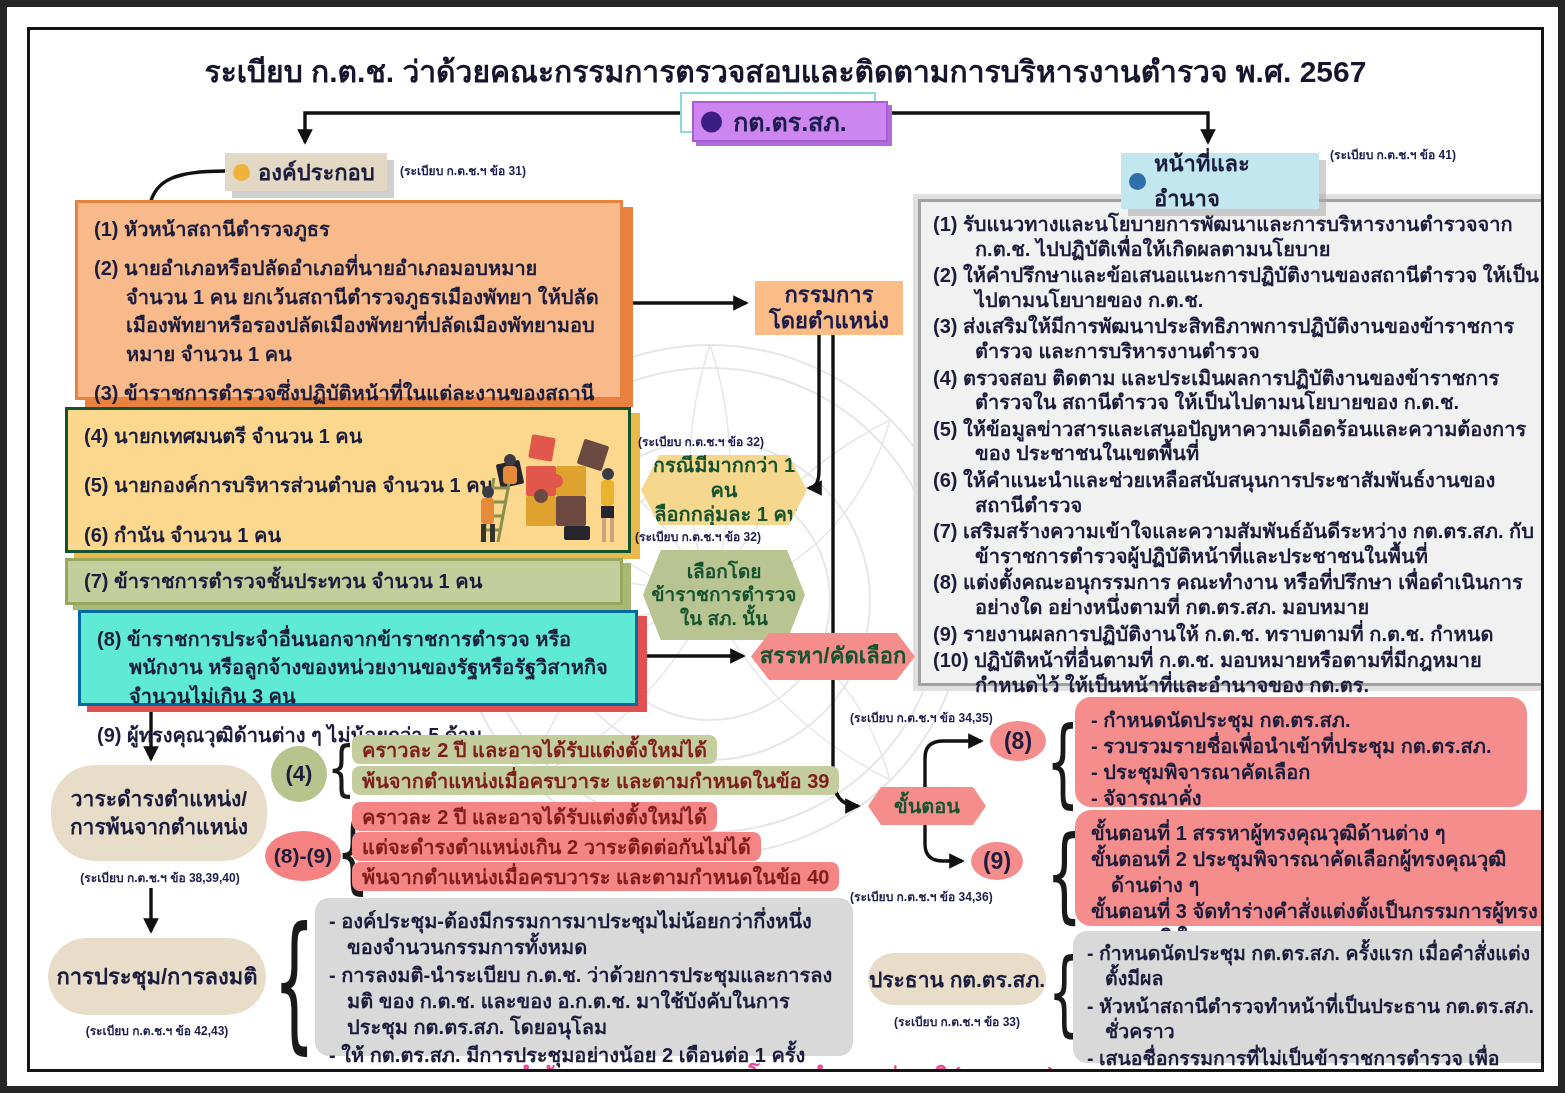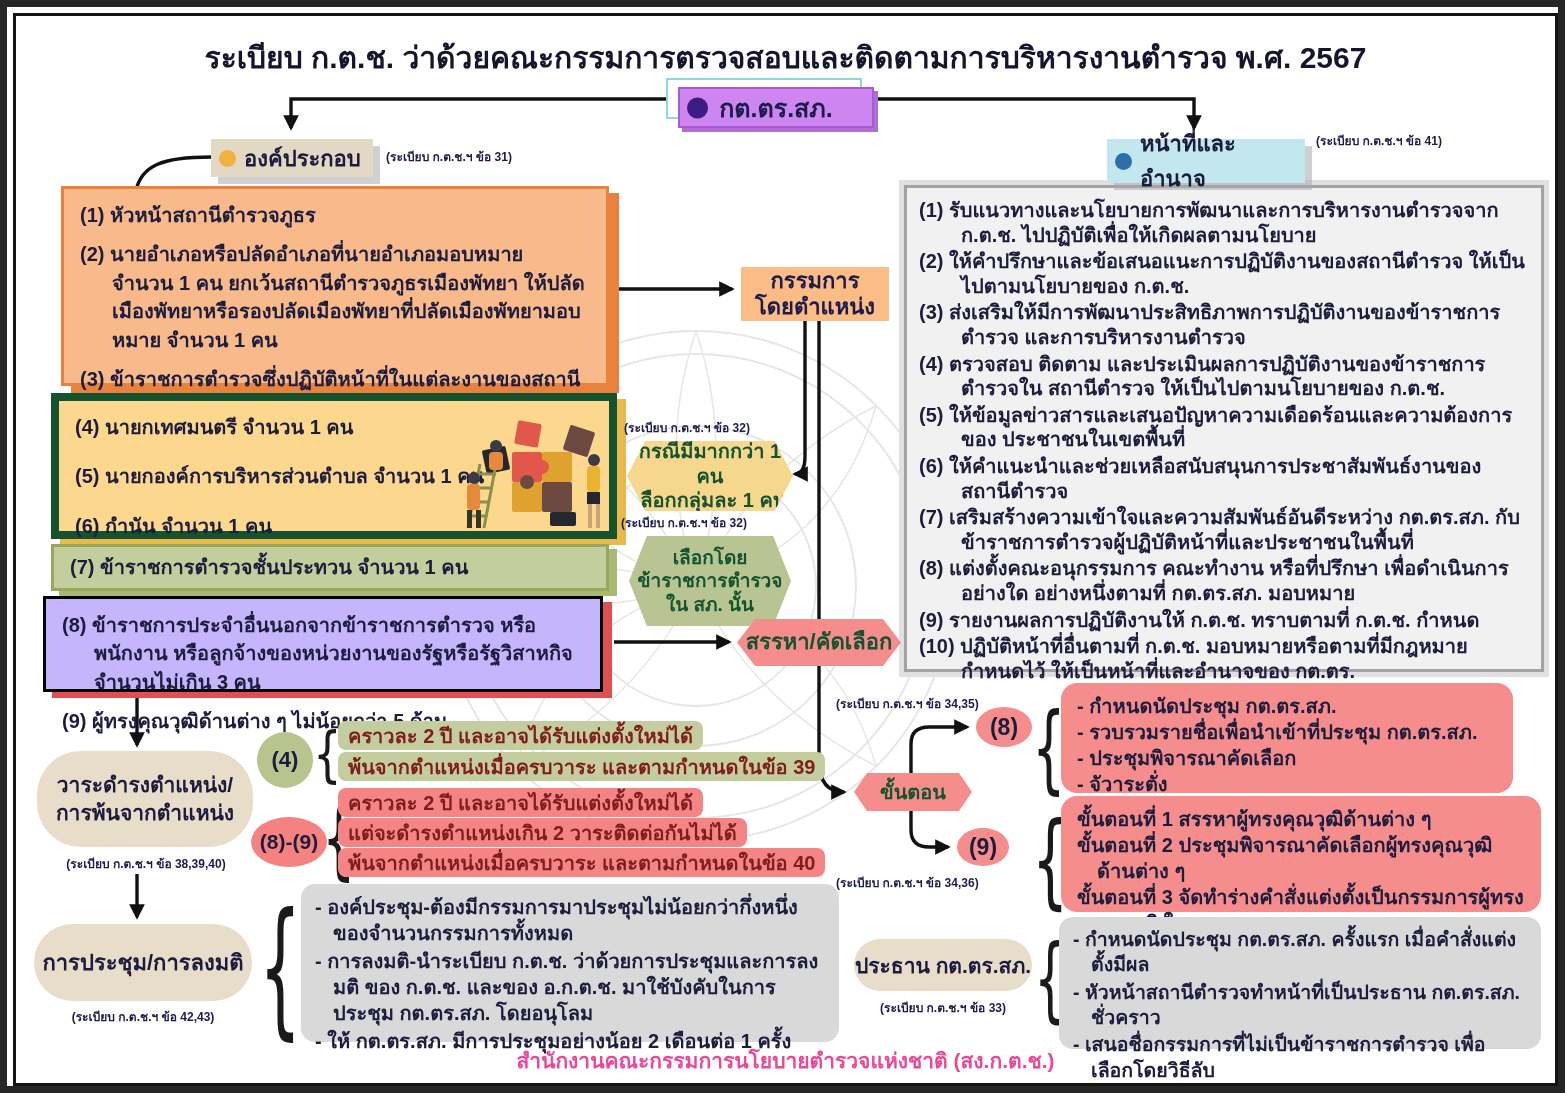--- a/index.html
+++ b/index.html
@@ -1,41 +1,41 @@
 <!DOCTYPE html>
 <html><head>
 <meta charset="utf-8">
 <style>
   html,body{margin:0;padding:0;background:#9a9a9a;}
   .page{width:1565px;height:1093px;box-sizing:border-box;position:relative;background:#fff;
-        border:7px solid #262626;padding:6px;font-family:"Liberation Sans","DejaVu Sans",sans-serif;}
+        border:7px solid #262626;padding:20px;font-family:"Liberation Sans","DejaVu Sans",sans-serif;}
   .canvas{position:relative;width:100%;height:100%;border:3px solid #141414;background:#fff;overflow:hidden;}
   .abs{position:absolute;box-sizing:border-box;}
   .pre{white-space:pre-line;}
   .title{left:0;top:18px;width:100%;text-align:center;font-size:30px;font-weight:bold;color:#15152e;z-index:3;}
   
   .node-back{left:650px;top:62px;width:196px;height:41px;background:#fff;border:2px solid #8fd7df;z-index:2;}
   .node{left:662px;top:71px;width:196px;height:41px;background:#cd85ef;border:2px solid #a95bd4;
         box-shadow:4px 4px 0 #b06cd8;display:flex;align-items:center;justify-content:center;
         font-size:25px;font-weight:bold;color:#1b1b4d;z-index:3;}
   .node-dot{position:absolute;left:7px;top:50%;transform:translateY(-50%);width:21px;height:21px;border-radius:50%;background:#3c1d85;}
   
   .tag{z-index:3;display:flex;align-items:center;font-weight:bold;font-size:22px;color:#1b1b3d;
        box-shadow:7px 7px 0 rgba(170,170,170,.55);padding:0 12px 0 8px;}
   .tag-left{left:195px;top:123px;width:162px;height:38px;background:#e2d8c4;}
-  .tag-right{left:1091px;top:123px;width:198px;height:44px;background:#c2e7ee;}
+  .tag-right{left:1091px;top:123px;width:198px;height:56px;background:#c2e7ee;}
   .tag .dot{width:17px;height:17px;border-radius:50%;margin-right:8px;flex:0 0 auto;}
   .ref{font-size:12px;font-weight:600;color:#1b1b4d;z-index:3;}
   
   .gbox{z-index:2;padding:12px 16px;font-size:20px;font-weight:600;color:#1c1c3c;line-height:1.42;}
   .hang{padding-left:32px;text-indent:-32px;}
   .box-orange{left:45px;top:170px;width:548px;height:200px;background:#f8b98b;border:3px solid #e8823e;box-shadow:10px 7px 0 #e8823e;}
-  .box-yellow{left:35px;top:377px;width:566px;height:146px;background:#fbd88d;border:8px solid #14532d;box-shadow:9px 6px 0 #eab94a;}
+  .box-yellow{left:35px;top:377px;width:566px;height:146px;background:#fbd88d;border:3px solid #14532d;box-shadow:9px 6px 0 #eab94a;}
   .box-green{left:35px;top:528px;width:558px;height:47px;background:#c4ce9d;border:3px solid #99a75d;box-shadow:8px 5px 0 #a9b873;display:flex;align-items:center;}
-  .box-red{left:27px;top:580px;width:560px;height:96px;background:#c4b5fd;border:3px solid #000000;box-shadow:9px 6px 0 #e05050;}
+  .box-red{left:48px;top:580px;width:560px;height:96px;background:#5eead4;border:3px solid #0369a1;box-shadow:9px 6px 0 #e05050;}
   .gbox .it{margin-bottom:11px;} .gbox .it:last-child{margin-bottom:0;}
   
   .exnode{left:725px;top:251px;width:148px;height:54px;background:#fbbc85;display:flex;align-items:center;justify-content:center;
           text-align:center;font-size:22px;font-weight:bold;color:#1b1b4d;line-height:1.2;z-index:3;}
   .hex{z-index:3;display:flex;align-items:center;justify-content:center;text-align:center;font-weight:bold;color:#14532d;
        clip-path:polygon(11% 0,89% 0,100% 50%,89% 100%,11% 100%,0 50%);line-height:1.22;}
   .hex-yellow{left:611px;top:425px;width:166px;height:70px;background:#f5d88e;font-size:20px;}
   .hex-green{left:613px;top:520px;width:162px;height:90px;background:#b9c493;font-size:19px;}
   .hex-pink{left:721px;top:603px;width:164px;height:47px;background:#f58d8d;font-size:22px;}
   .hex-steps{left:838px;top:757px;width:118px;height:38px;background:#f58d8d;font-size:20px;}
@@ -229,21 +229,21 @@
   </div>
 
   <div class="abs hex hex-steps">ขั้นตอน</div>
   <div class="abs ref" style="left:820px;top:678px;width:208px;">(ระเบียบ ก.ต.ช.ฯ ข้อ 34,35)</div>
   <div class="abs badge badge8">(8)</div>
   <div class="abs brace" style="left:1016px;top:684px;font-size:96px;transform:scaleX(.55);">{</div>
   <div class="abs pinkbox" style="left:1045px;top:667px;width:452px;height:110px;">
     <div class="bl">- กำหนดนัดประชุม กต.ตร.สภ.</div>
     <div class="bl">- รวบรวมรายชื่อเพื่อนำเข้าที่ประชุม กต.ตร.สภ.</div>
     <div class="bl">- ประชุมพิจารณาคัดเลือก</div>
-    <div class="bl">- จัวาระตั่ง</div>
+    <div class="bl">- จัจารณาคั่ง</div>
   </div>
   <div class="abs badge badge9">(9)</div>
   <div class="abs ref" style="left:820px;top:857px;width:208px;">(ระเบียบ ก.ต.ช.ฯ ข้อ 34,36)</div>
   <div class="abs brace" style="left:1016px;top:792px;font-size:104px;transform:scaleX(.55);">{</div>
   <div class="abs pinkbox" style="left:1045px;top:780px;width:480px;height:116px;">
     <div class="step"><b>ขั้นตอนที่ 1</b><span> สรรหาผู้ทรงคุณวุฒิด้านต่าง ๆ</span></div>
     <div class="step"><b>ขั้นตอนที่ 2</b><span> ประชุมพิจารณาคัดเลือกผู้ทรงคุณวุฒิด้านต่าง ๆ</span></div>
     <div class="step"><b>ขั้นตอนที่ 3</b><span> จัดทำร่างคำสั่งแต่งตั้งเป็นกรรมการผู้ทรงคุณวุฒิ ใน กต.ตร.สภ.</span></div>
   </div>
 

